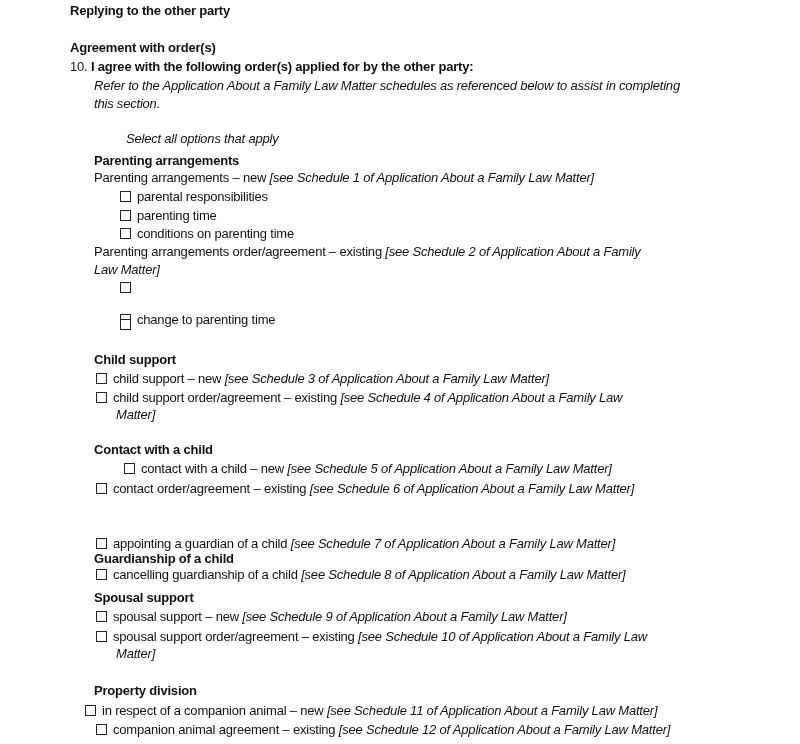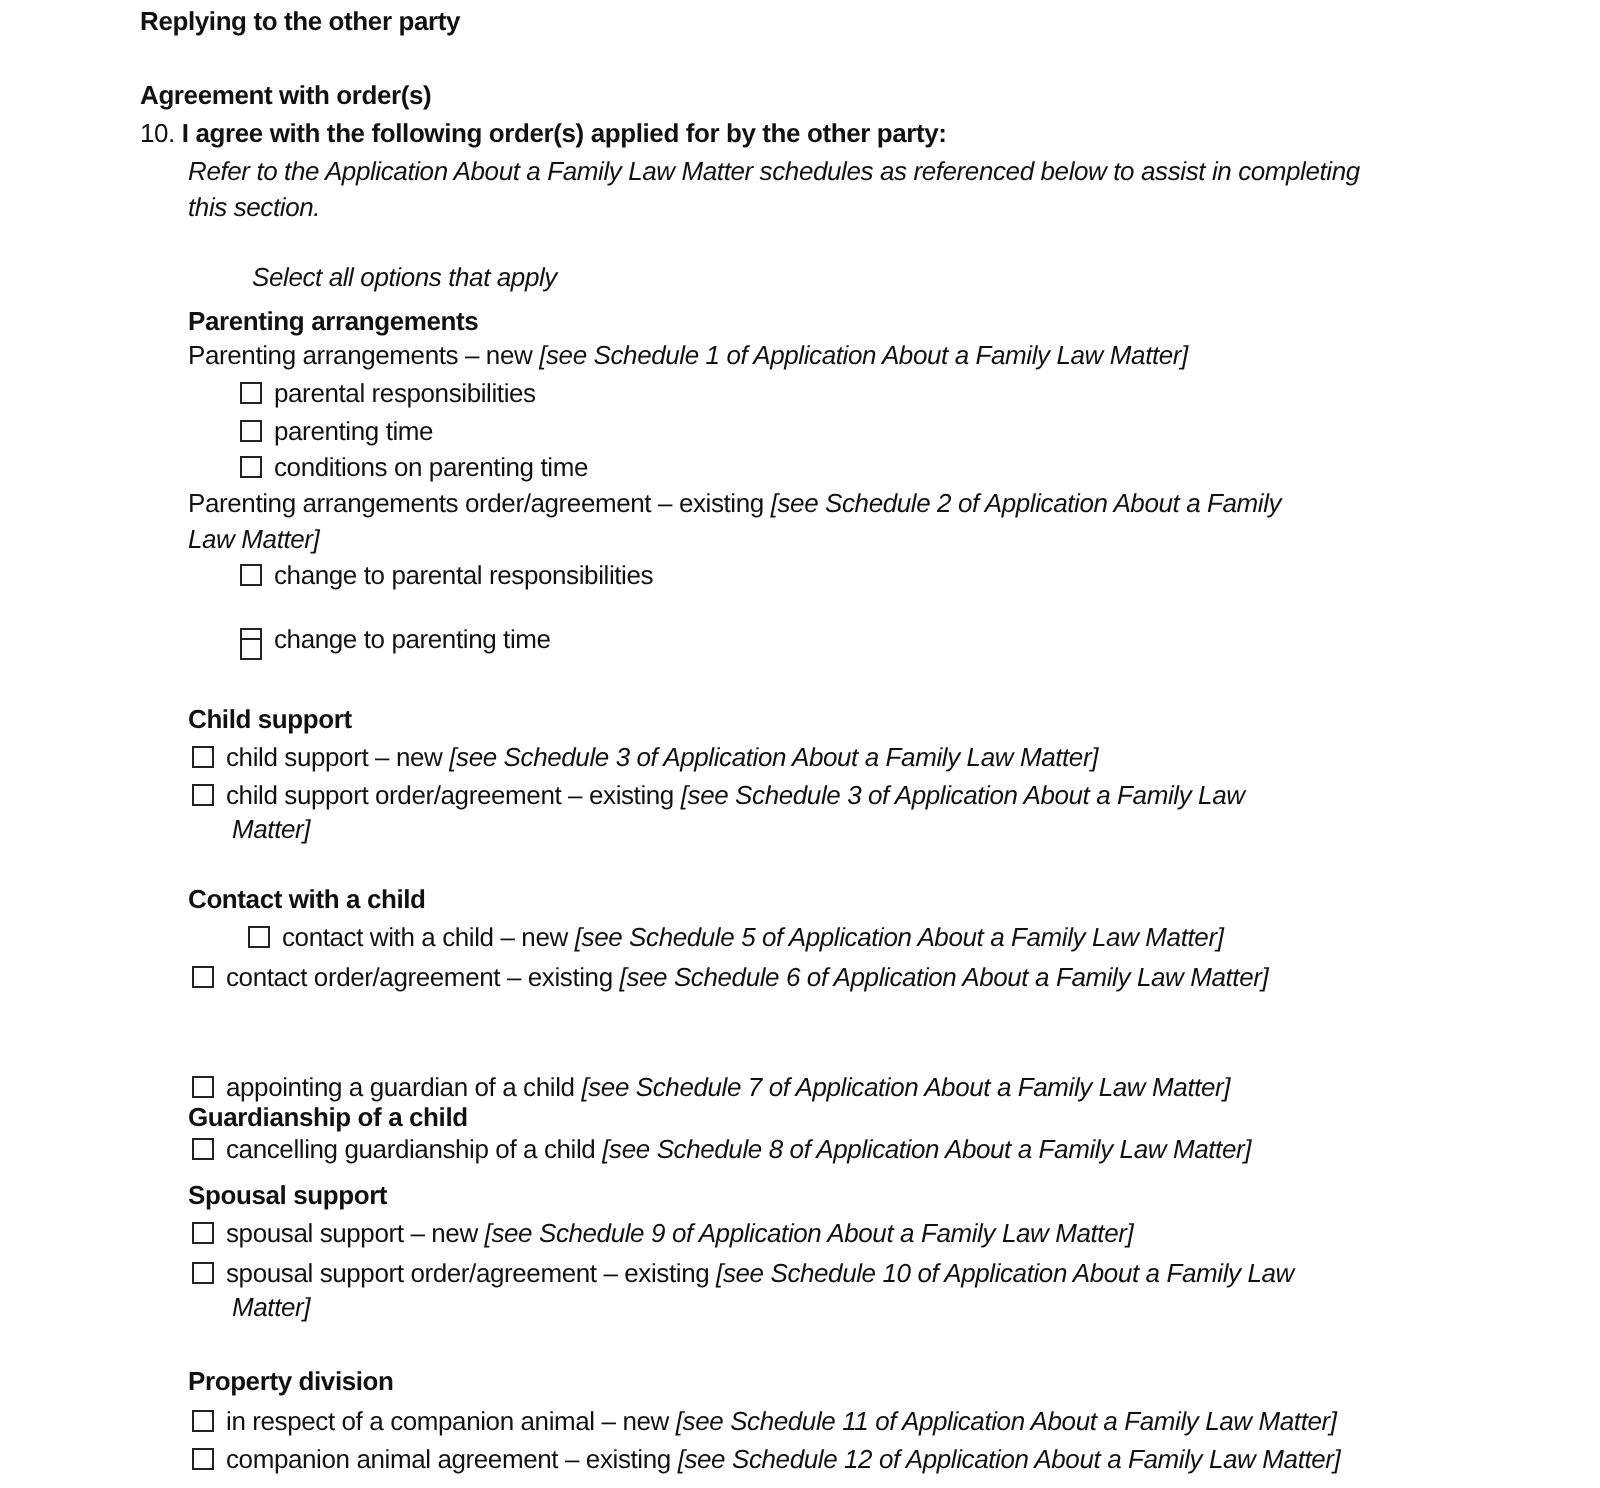--- a/index.html
+++ b/index.html
@@ -34,37 +34,37 @@
 <div class="line" style="left:94px;top:169px;">
   <span>Parenting arrangements – new </span><span class="i">[see Schedule 1 of Application About a Family Law Matter]</span>
 </div>
 <div class="line" style="left:120px;top:188px;"><span class="cb"></span><span>parental responsibilities</span></div>
 <div class="line" style="left:120px;top:207px;"><span class="cb"></span><span>parenting time</span></div>
 <div class="line" style="left:120px;top:225px;"><span class="cb"></span><span>conditions on parenting time</span></div>
 <div class="line" style="left:94px;top:243px;">
   <span>Parenting arrangements order/agreement – existing </span><span class="i">[see Schedule 2 of Application About a Family</span>
 </div>
 <div class="line i" style="left:94px;top:261px;">Law Matter]</div>
-<div class="line" style="left:120px;top:279px;"><span class="cb"></span><span>change to parental responsibilities</span></div>
+<div class="line" style="left:120px;top:279px;"><span class="cb"></span></div>
 <div class="line" style="left:120px;top:297px;margin-top:14px;"><span class="cb"></span><span>change to parenting time</span></div>
 <div class="line" style="left:120px;top:316px;"><span class="cb"></span></div>
 
 <div class="line b" style="left:94px;top:351px;">Child support</div>
 <div class="line" style="left:96px;top:370px;"><span class="cb"></span><span>child support – new </span><span class="i">[see Schedule 3 of Application About a Family Law Matter]</span></div>
-<div class="line" style="left:96px;top:389px;"><span class="cb"></span><span>child support order/agreement – existing </span><span class="i">[see Schedule 3 of Application About a Family Law</span></div>
+<div class="line" style="left:96px;top:389px;"><span class="cb"></span><span>child support order/agreement – existing </span><span class="i">[see Schedule 4 of Application About a Family Law</span></div>
 <div class="line i" style="left:116px;top:406px;">Matter]</div>
 
 <div class="line b" style="left:94px;top:441px;">Contact with a child</div>
 <div class="line" style="left:96px;top:460px;padding-left:28px;"><span class="cb"></span><span>contact with a child – new </span><span class="i">[see Schedule 5 of Application About a Family Law Matter]</span></div>
 <div class="line" style="left:96px;top:480px;"><span class="cb"></span><span>contact order/agreement – existing </span><span class="i">[see Schedule 6 of Application About a Family Law Matter]</span></div>
 
 <div class="line b" style="left:94px;top:515px;margin-top:35px;">Guardianship of a child</div>
 <div class="line" style="left:96px;top:535px;"><span class="cb"></span><span>appointing a guardian of a child </span><span class="i">[see Schedule 7 of Application About a Family Law Matter]</span></div>
 <div class="line" style="left:96px;top:554px;margin-top:12px;"><span class="cb"></span><span>cancelling guardianship of a child </span><span class="i">[see Schedule 8 of Application About a Family Law Matter]</span></div>
 
 <div class="line b" style="left:94px;top:589px;">Spousal support</div>
 <div class="line" style="left:96px;top:608px;"><span class="cb"></span><span>spousal support – new </span><span class="i">[see Schedule 9 of Application About a Family Law Matter]</span></div>
 <div class="line" style="left:96px;top:628px;"><span class="cb"></span><span>spousal support order/agreement – existing </span><span class="i">[see Schedule 10 of Application About a Family Law</span></div>
 <div class="line i" style="left:116px;top:645px;">Matter]</div>
 
 <div class="line b" style="left:94px;top:682px;">Property division</div>
-<div class="line" style="left:96px;top:702px;"><span class="cb"></span><span>in respect of a companion animal – new </span><span class="i">[see Schedule 11 of Application About a Family Law Matter]</span></div>
+<div class="line" style="left:85px;top:702px;"><span class="cb"></span><span>in respect of a companion animal – new </span><span class="i">[see Schedule 11 of Application About a Family Law Matter]</span></div>
 <div class="line" style="left:96px;top:721px;"><span class="cb"></span><span>companion animal agreement – existing </span><span class="i">[see Schedule 12 of Application About a Family Law Matter]</span></div>
 
 </body></html>

